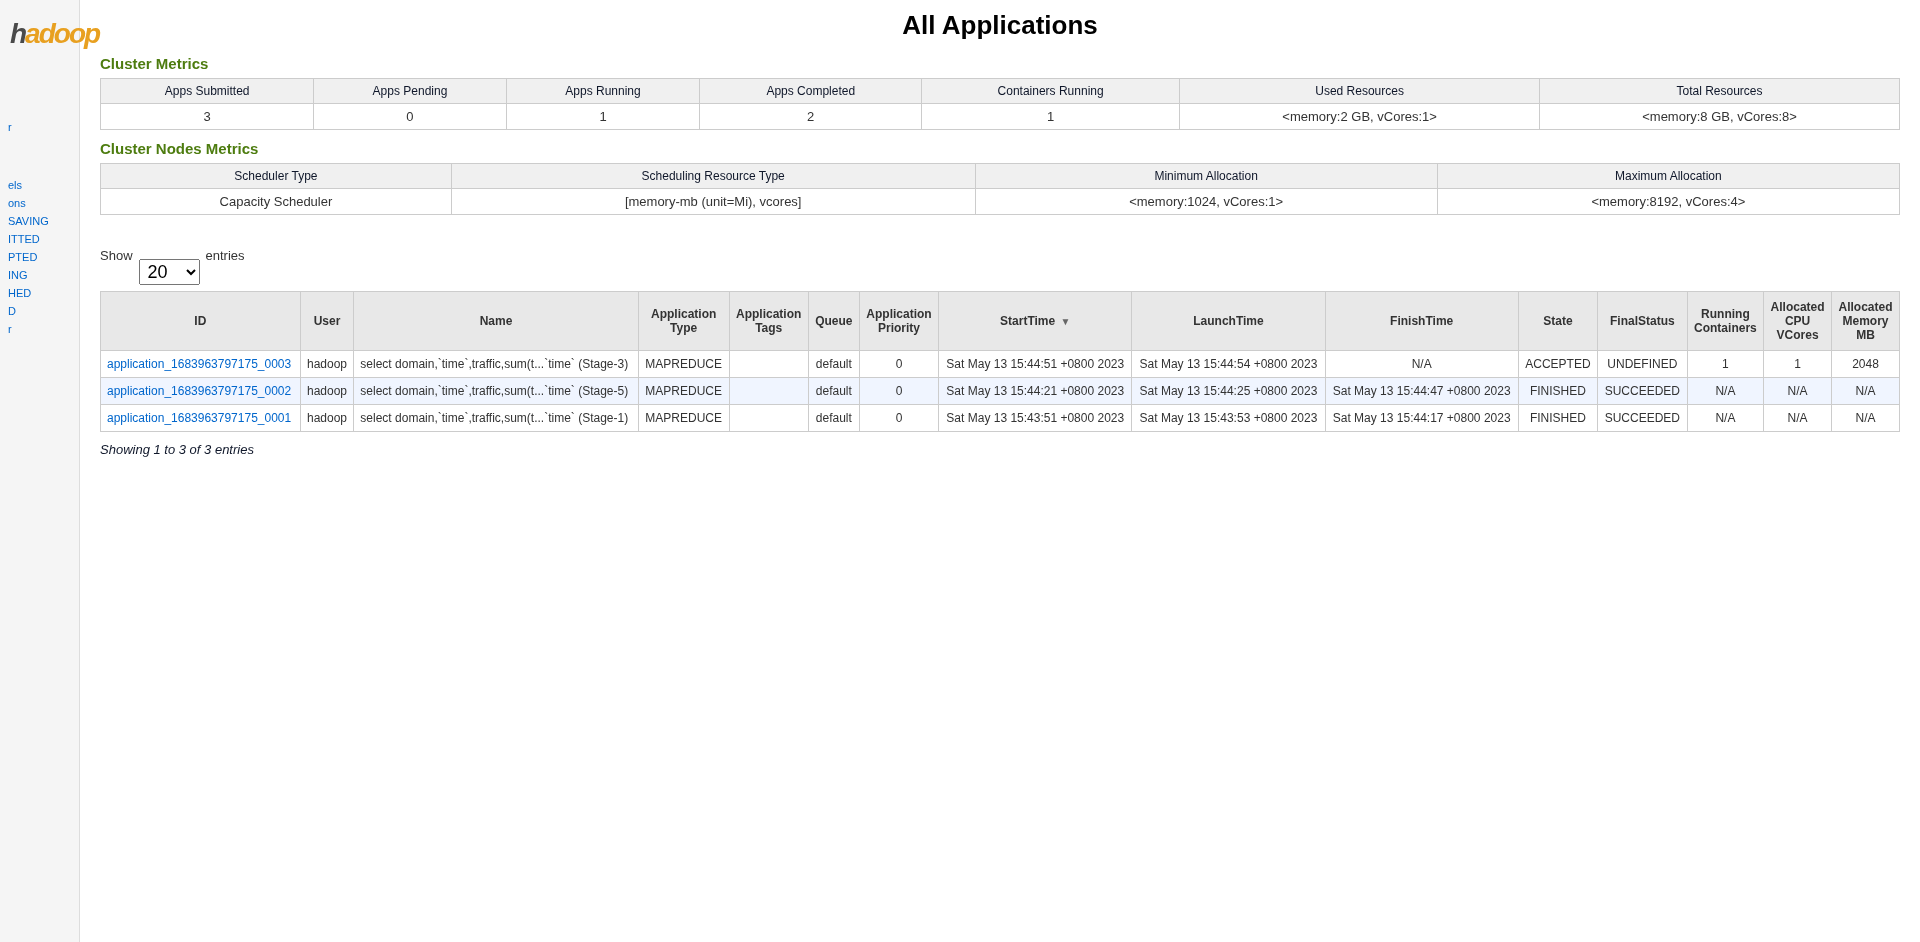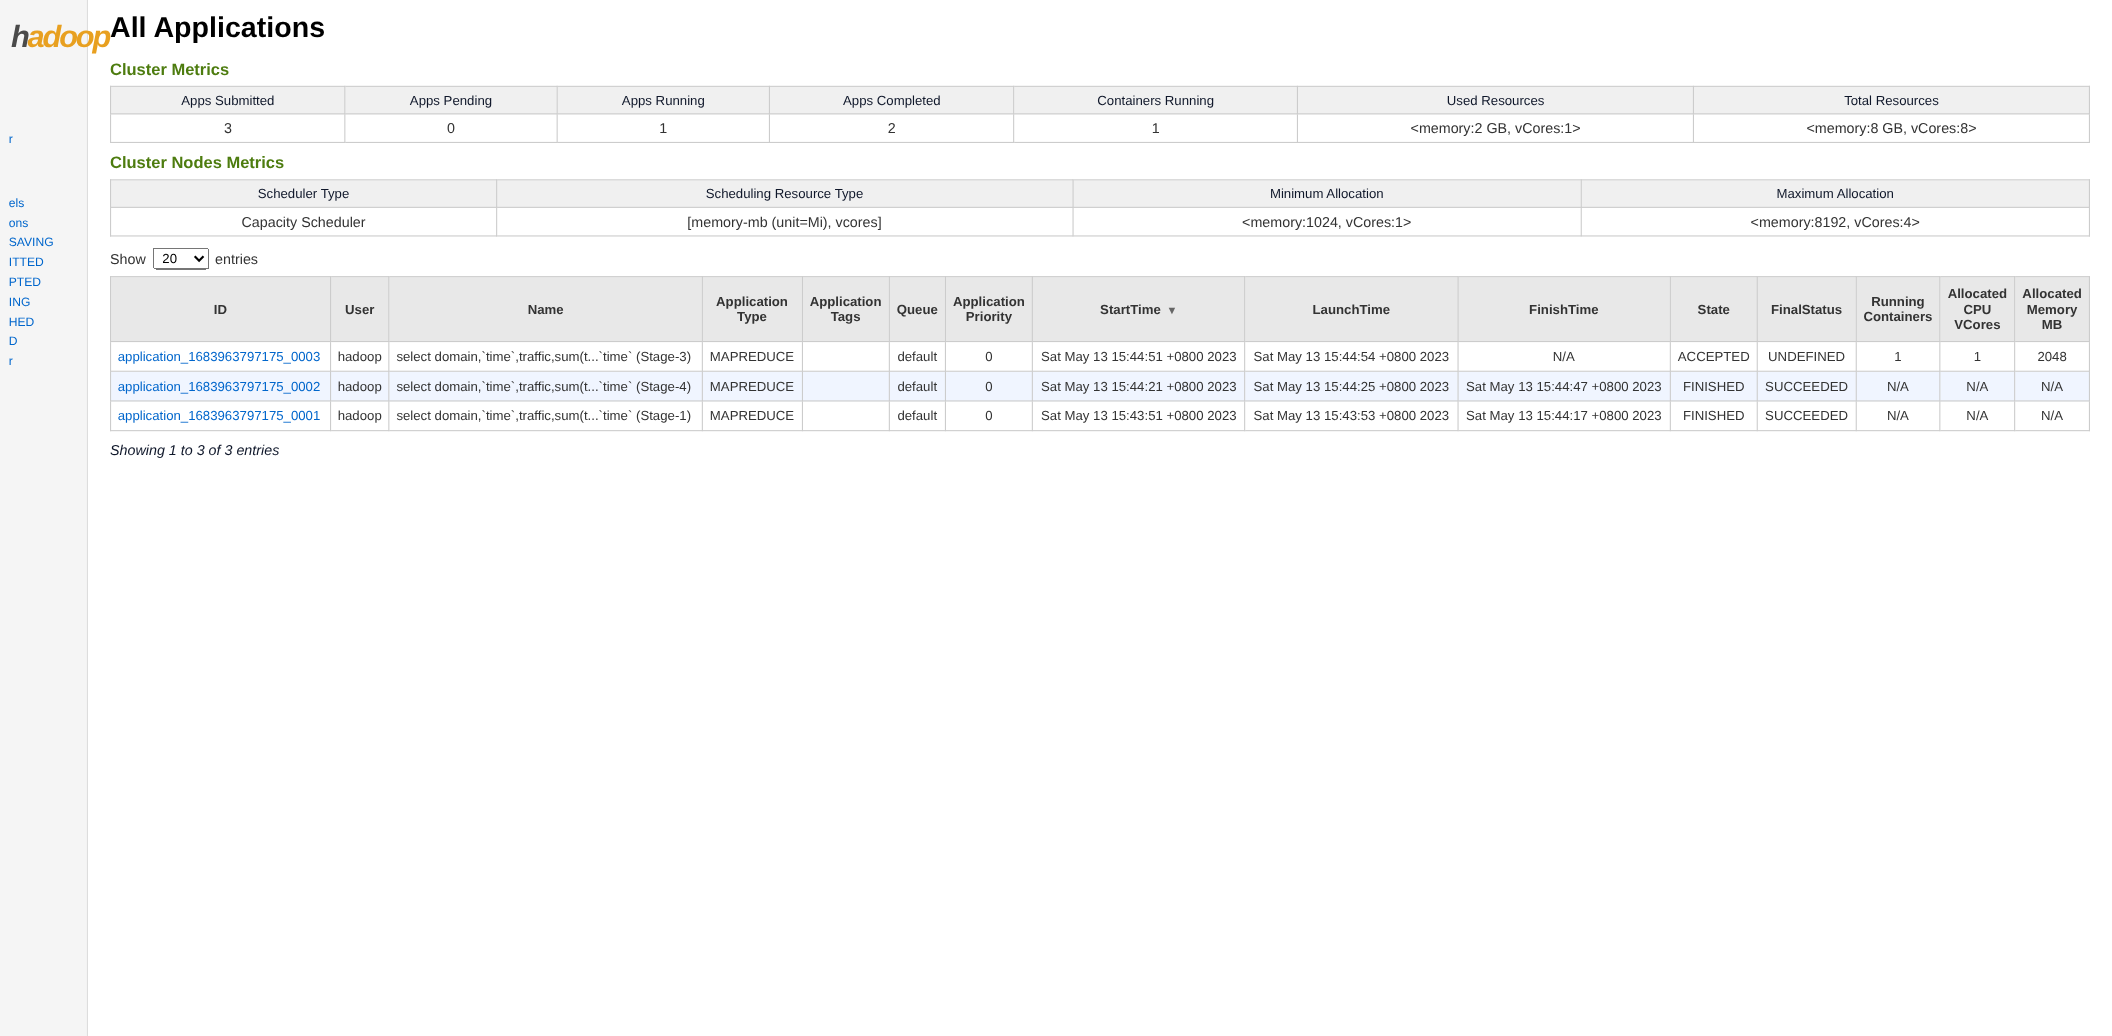--- a/index.html
+++ b/index.html
@@ -40,21 +40,21 @@
       cursor: pointer;
       color: #0066cc;
       font-size: 11px;
     }
     .main-content {
       flex: 1;
       padding: 10px 20px 20px 20px;
       overflow-x: auto;
     }
     h1.page-title {
-      text-align: left;
+      text-align: center;
       font-size: 26px;
       font-weight: bold;
       margin-bottom: 14px;
       color: #000;
     }
     .section-title {
       font-size: 15px;
       font-weight: bold;
       margin: 10px 0 6px 0;
       color: #4d7c0f;
@@ -81,22 +81,23 @@
       font-size: 13px;
     }
     .show-entries {
       margin: 10px 0 6px 0;
       font-size: 13px;
       display: flex;
       align-items: center;
       gap: 6px;
     }
     .show-entries select {
-      font-size: 12px;
+      font-size: 18px;
       padding: 1px 4px;
+      margin-top: 34px;
     }
     .data-table {
       width: 100%;
       border-collapse: collapse;
       border: 1px solid #ccc;
       margin-bottom: 10px;
     }
     .data-table th {
       background: #e8e8e8;
       border: 1px solid #ccc;
@@ -262,21 +263,21 @@
             <td>N/A</td>
             <td>ACCEPTED</td>
             <td>UNDEFINED</td>
             <td>1</td>
             <td>1</td>
             <td>2048</td>
           </tr>
           <tr>
             <td class="left"><a href="#">application_1683963797175_0002</a></td>
             <td>hadoop</td>
-            <td class="left">select domain,`time`,traffic,sum(t...`time` (Stage-4)</td>
+            <td class="left">select domain,`time`,traffic,sum(t...`time` (Stage-5)</td>
             <td>MAPREDUCE</td>
             <td></td>
             <td>default</td>
             <td>0</td>
             <td>Sat May 13 15:44:21 +0800 2023</td>
             <td>Sat May 13 15:44:25 +0800 2023</td>
             <td>Sat May 13 15:44:47 +0800 2023</td>
             <td>FINISHED</td>
             <td>SUCCEEDED</td>
             <td>N/A</td>

